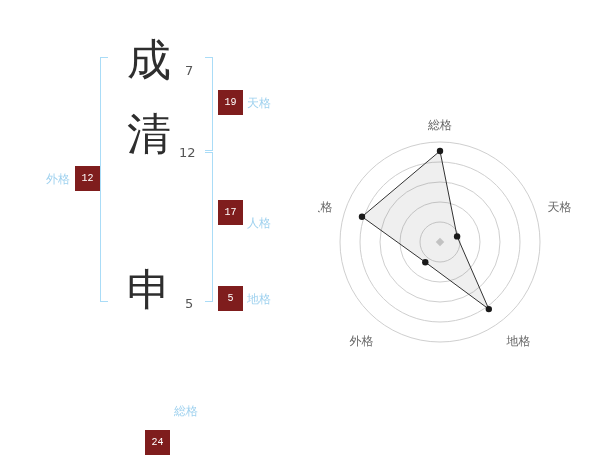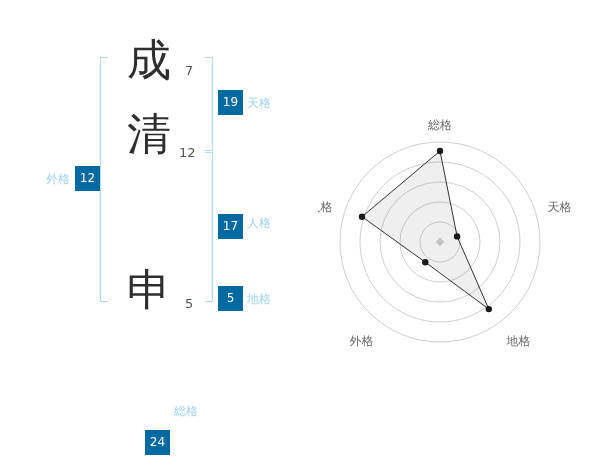--- a/index.html
+++ b/index.html
@@ -36,25 +36,26 @@
   }
   .bracket.left {
     border-top-width: 1px;
     border-left-width: 1px;
     border-bottom-width: 1px;
   }
   .kaku-box {
     position: absolute;
     width: 25px;
     height: 25px;
-    background: #0369a1;
+    background: #7f1d1d;
     color: #ffffff;
-    font-size: 12px;
+    font-size: 10px;
     line-height: 25px;
     text-align: center;
+    font-family: Liberation Mono, monospace;
   }
   .kaku-label {
     position: absolute;
     font-size: 12px;
     color: #a0d2ef;
     line-height: 1;
     white-space: nowrap;
   }
   .kaku-label.right-align {
     text-align: right;
@@ -79,21 +80,21 @@
   <div class="kanji" style="left:127px; top:268px;">申</div>
   <div class="strokes" style="left:185px; top:297px;">5</div>
 
   <div class="bracket right" style="left:205px; top:57px; height:92px;"></div>
   <div class="bracket right" style="left:205px; top:152px; height:148px;"></div>
   <div class="bracket left" style="left:100px; top:57px; height:243px;"></div>
 
   <div class="kaku-box" style="left:218px; top:90px;">19</div>
   <div class="kaku-label" style="left:247px; top:97px;">天格</div>
 
-  <div class="kaku-box" style="left:218px; top:214px;">17</div>
+  <div class="kaku-box" style="left:218px; top:200px;">17</div>
   <div class="kaku-label" style="left:247px; top:217px;">人格</div>
 
   <div class="kaku-box" style="left:218px; top:286px;">5</div>
   <div class="kaku-label" style="left:247px; top:293px;">地格</div>
 
   <div class="kaku-label right-align" style="left:44px; top:173px; width:26px;">外格</div>
   <div class="kaku-box" style="left:75px; top:166px;">12</div>
 
   <div class="kaku-box" style="left:145px; top:398px;margin-top:32px;">24</div>
   <div class="kaku-label" style="left:174px; top:405px;">総格</div>

